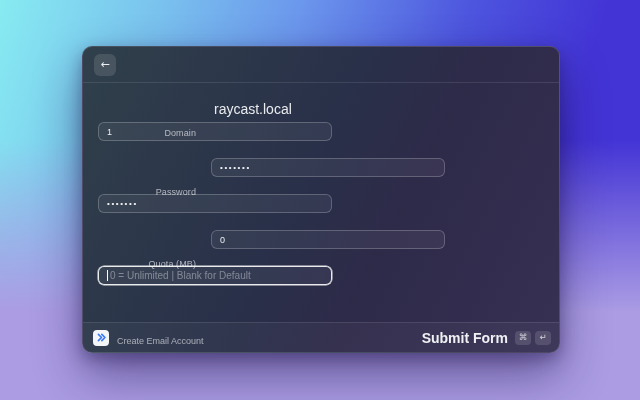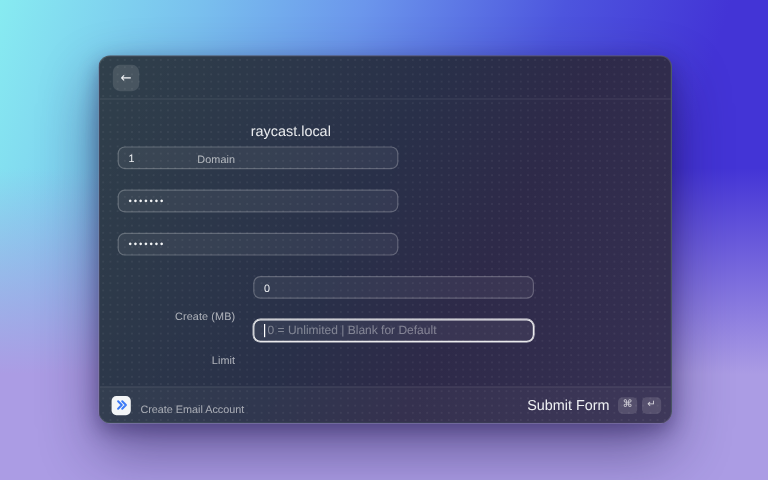--- a/index.html
+++ b/index.html
@@ -40,21 +40,21 @@
     font-family:"DejaVu Sans","Liberation Sans",sans-serif;
   }
 
   .form { padding-top:16px; }
   .row { display:flex; align-items:center; height:19px; margin-bottom:17px; }
   .row-domain { margin-bottom:4px; }
   .row label {
     width:113px; flex:none; text-align:right;
     font-size:9px; color:rgba(255,255,255,0.62); letter-spacing:0.1px;margin-top:48px;
   }
-  .static-value { margin-left:13px; font-size:12px; color:#e9ebee; }
+  .static-value { margin-left:18px; font-size:14px; color:#e9ebee; }
   .input {
     margin-left:15px; width:234px; height:19px; border-radius:6px;
     background:rgba(255,255,255,0.055);
     border:1px solid rgba(255,255,255,0.22);
     display:flex; align-items:center; padding:0 8px;
     font-size:9px; color:#e9ebee;
   }
   .input.focused {
     border-color:rgba(255,255,255,0.9);
     box-shadow:0 0 0 0.5px rgba(255,255,255,0.85);
@@ -71,21 +71,21 @@
     display:flex; align-items:center; justify-content:space-between;
     padding:0 8px 0 10px;
   }
   .footer-left { display:flex; align-items:flex-end; gap:8px; }
   .ext-icon {
     width:16px; height:16px; border-radius:4px; background:#f3f5f7;
     display:flex; align-items:center; justify-content:center; flex:none;
   }
   .cmd-name { font-size:9px; color:rgba(255,255,255,0.58); }
   .footer-right { display:flex; align-items:center; gap:4px; cursor:default; }
-  .action-label { font-size:12px; font-weight:400; color:#eef0f3; margin-right:3px; }
+  .action-label { font-size:14px; font-weight:700; color:#eef0f3; margin-right:3px; }
   .keycap {
     width:16px; height:14px; border-radius:4px;
     background:rgba(255,255,255,0.13);
     display:flex; align-items:center; justify-content:center;
     font-size:8.5px; color:rgba(255,255,255,0.75); line-height:1;
     font-family:"DejaVu Sans","Liberation Sans",sans-serif;
   }
 </style>
 </head>
 <body>
@@ -106,40 +106,40 @@
         <div class="static-value">raycast.local</div>
       </div>
 
       <div class="row">
         <div class="input">
           <span class="val">1</span>
         </div>
       </div>
 
       <div class="row">
+        <label>Password</label>
         <div class="input">
           <span class="val pw">•••••••</span>
         </div>
       </div>
 
       <div class="row">
         <div class="input">
           <span class="val pw">•••••••</span>
         </div>
       </div>
 
       <div class="row">
-        <label>Create (MB)</label>
+        <label>Quota (MB)</label>
         <div class="input">
           <span class="val">0</span>
         </div>
       </div>
 
       <div class="row">
-        <label>Limit</label>
         <div class="input focused">
           <span class="caret"></span>
           <span class="placeholder">0 = Unlimited | Blank for Default</span>
         </div>
       </div>
 
     </div>
 
     <div class="footer">
       <div class="footer-left">

